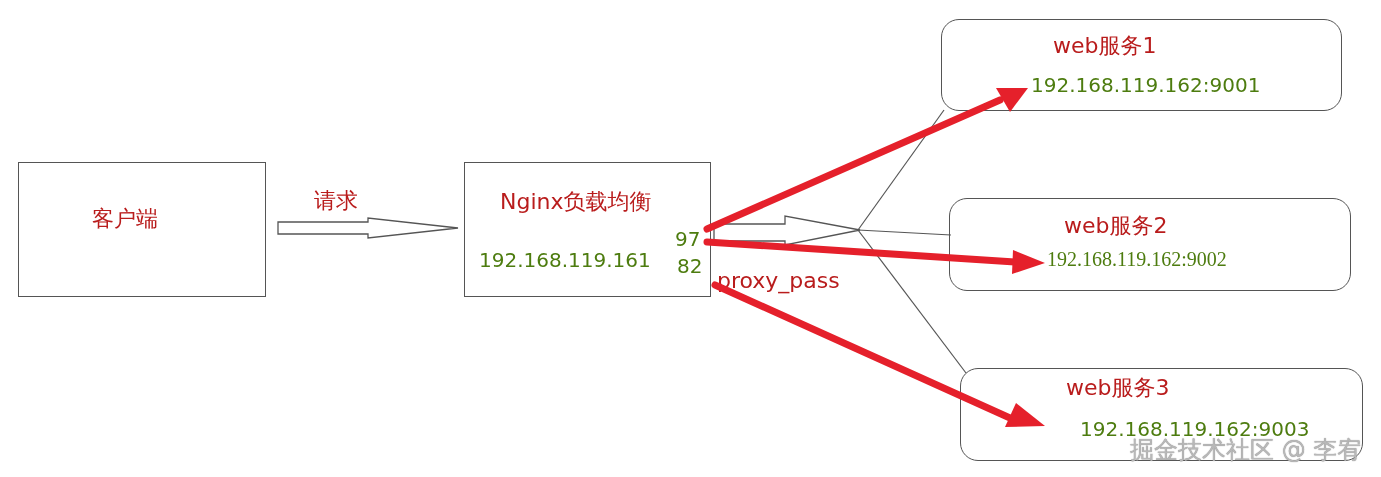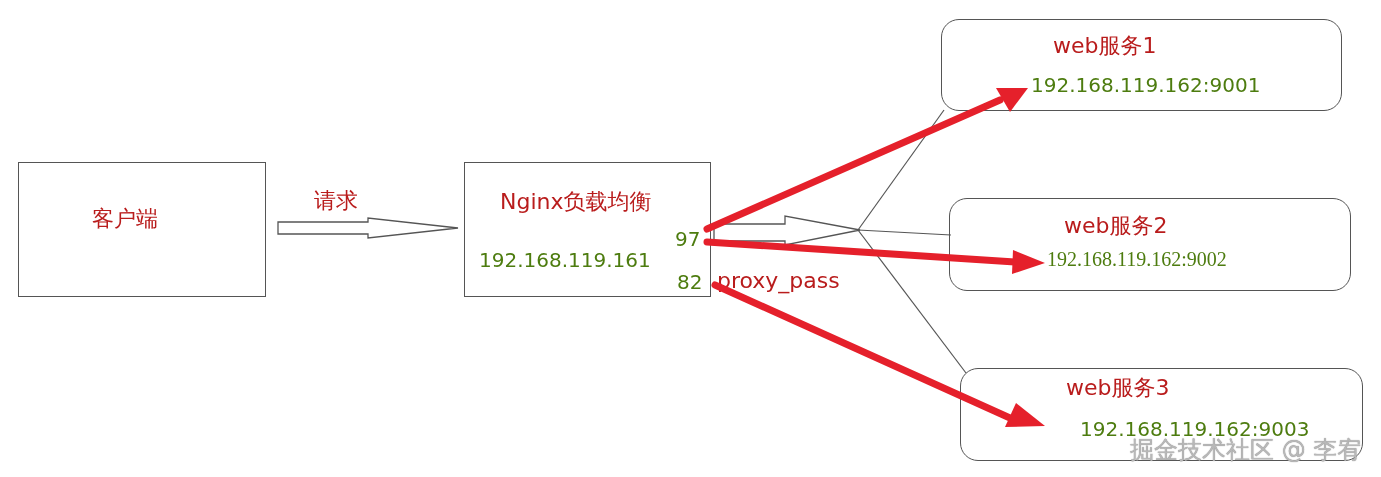--- a/index.html
+++ b/index.html
@@ -20,21 +20,21 @@
 
 <div class="box" style="left:18px;top:162px;width:248px;height:135px;"></div>
 <div class="abs black t22" style="left:92px;top:207px;">客户端</div>
 
 <div class="abs black t22" style="left:314px;top:189px;">请求</div>
 
 <div class="box" style="left:464px;top:162px;width:247px;height:135px;"></div>
 <div class="abs black t22" style="left:500px;top:190px;">Nginx负载均衡</div>
 <div class="abs red t20" style="left:479px;top:249px;">192.168.119.161</div>
 <div class="abs red t20" style="left:675px;top:228px;">97</div>
-<div class="abs red t20" style="left:677px;top:271px;">82</div>
+<div class="abs red t20" style="left:677px;top:255px;">82</div>
 
 <div class="abs black t22" style="left:717px;top:244px;margin-top:25px;">proxy_pass</div>
 
 <div class="rbox" style="left:941px;top:19px;width:401px;height:92px;"></div>
 <div class="abs black t22" style="left:1053px;top:34px;">web服务1</div>
 <div class="abs red t20" style="left:1031px;top:74px;">192.168.119.162:9001</div>
 
 <div class="rbox" style="left:949px;top:198px;width:402px;height:93px;"></div>
 <div class="abs black t22" style="left:1056px;top:214px;margin-left:8px;">web服务2</div>
 <div class="abs red t20" style="left:1047px;top:248px;font-family:Liberation Serif, serif;">192.168.119.162:9002</div>

